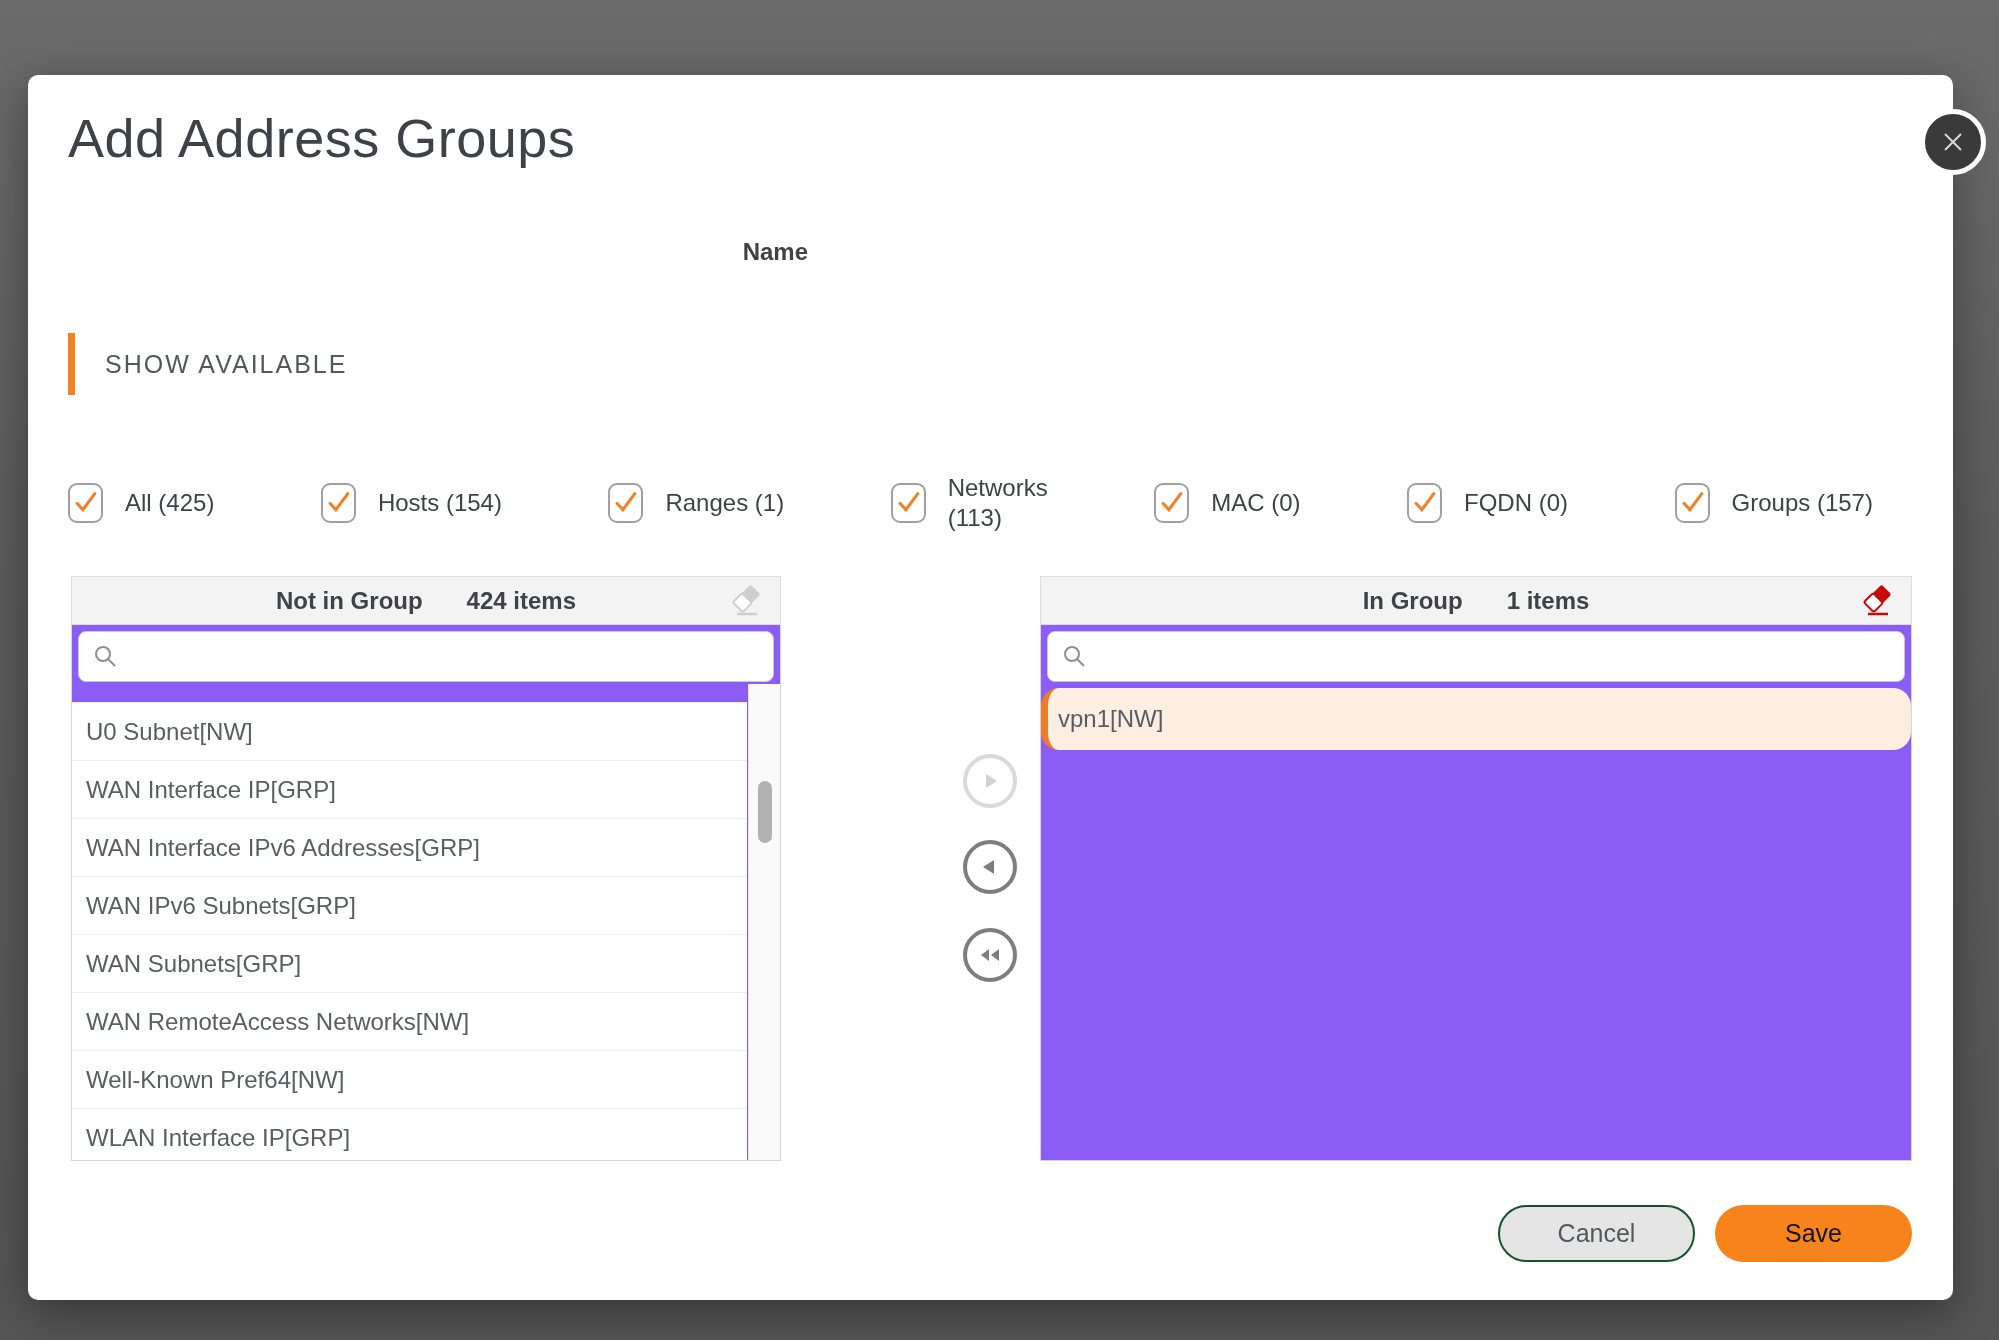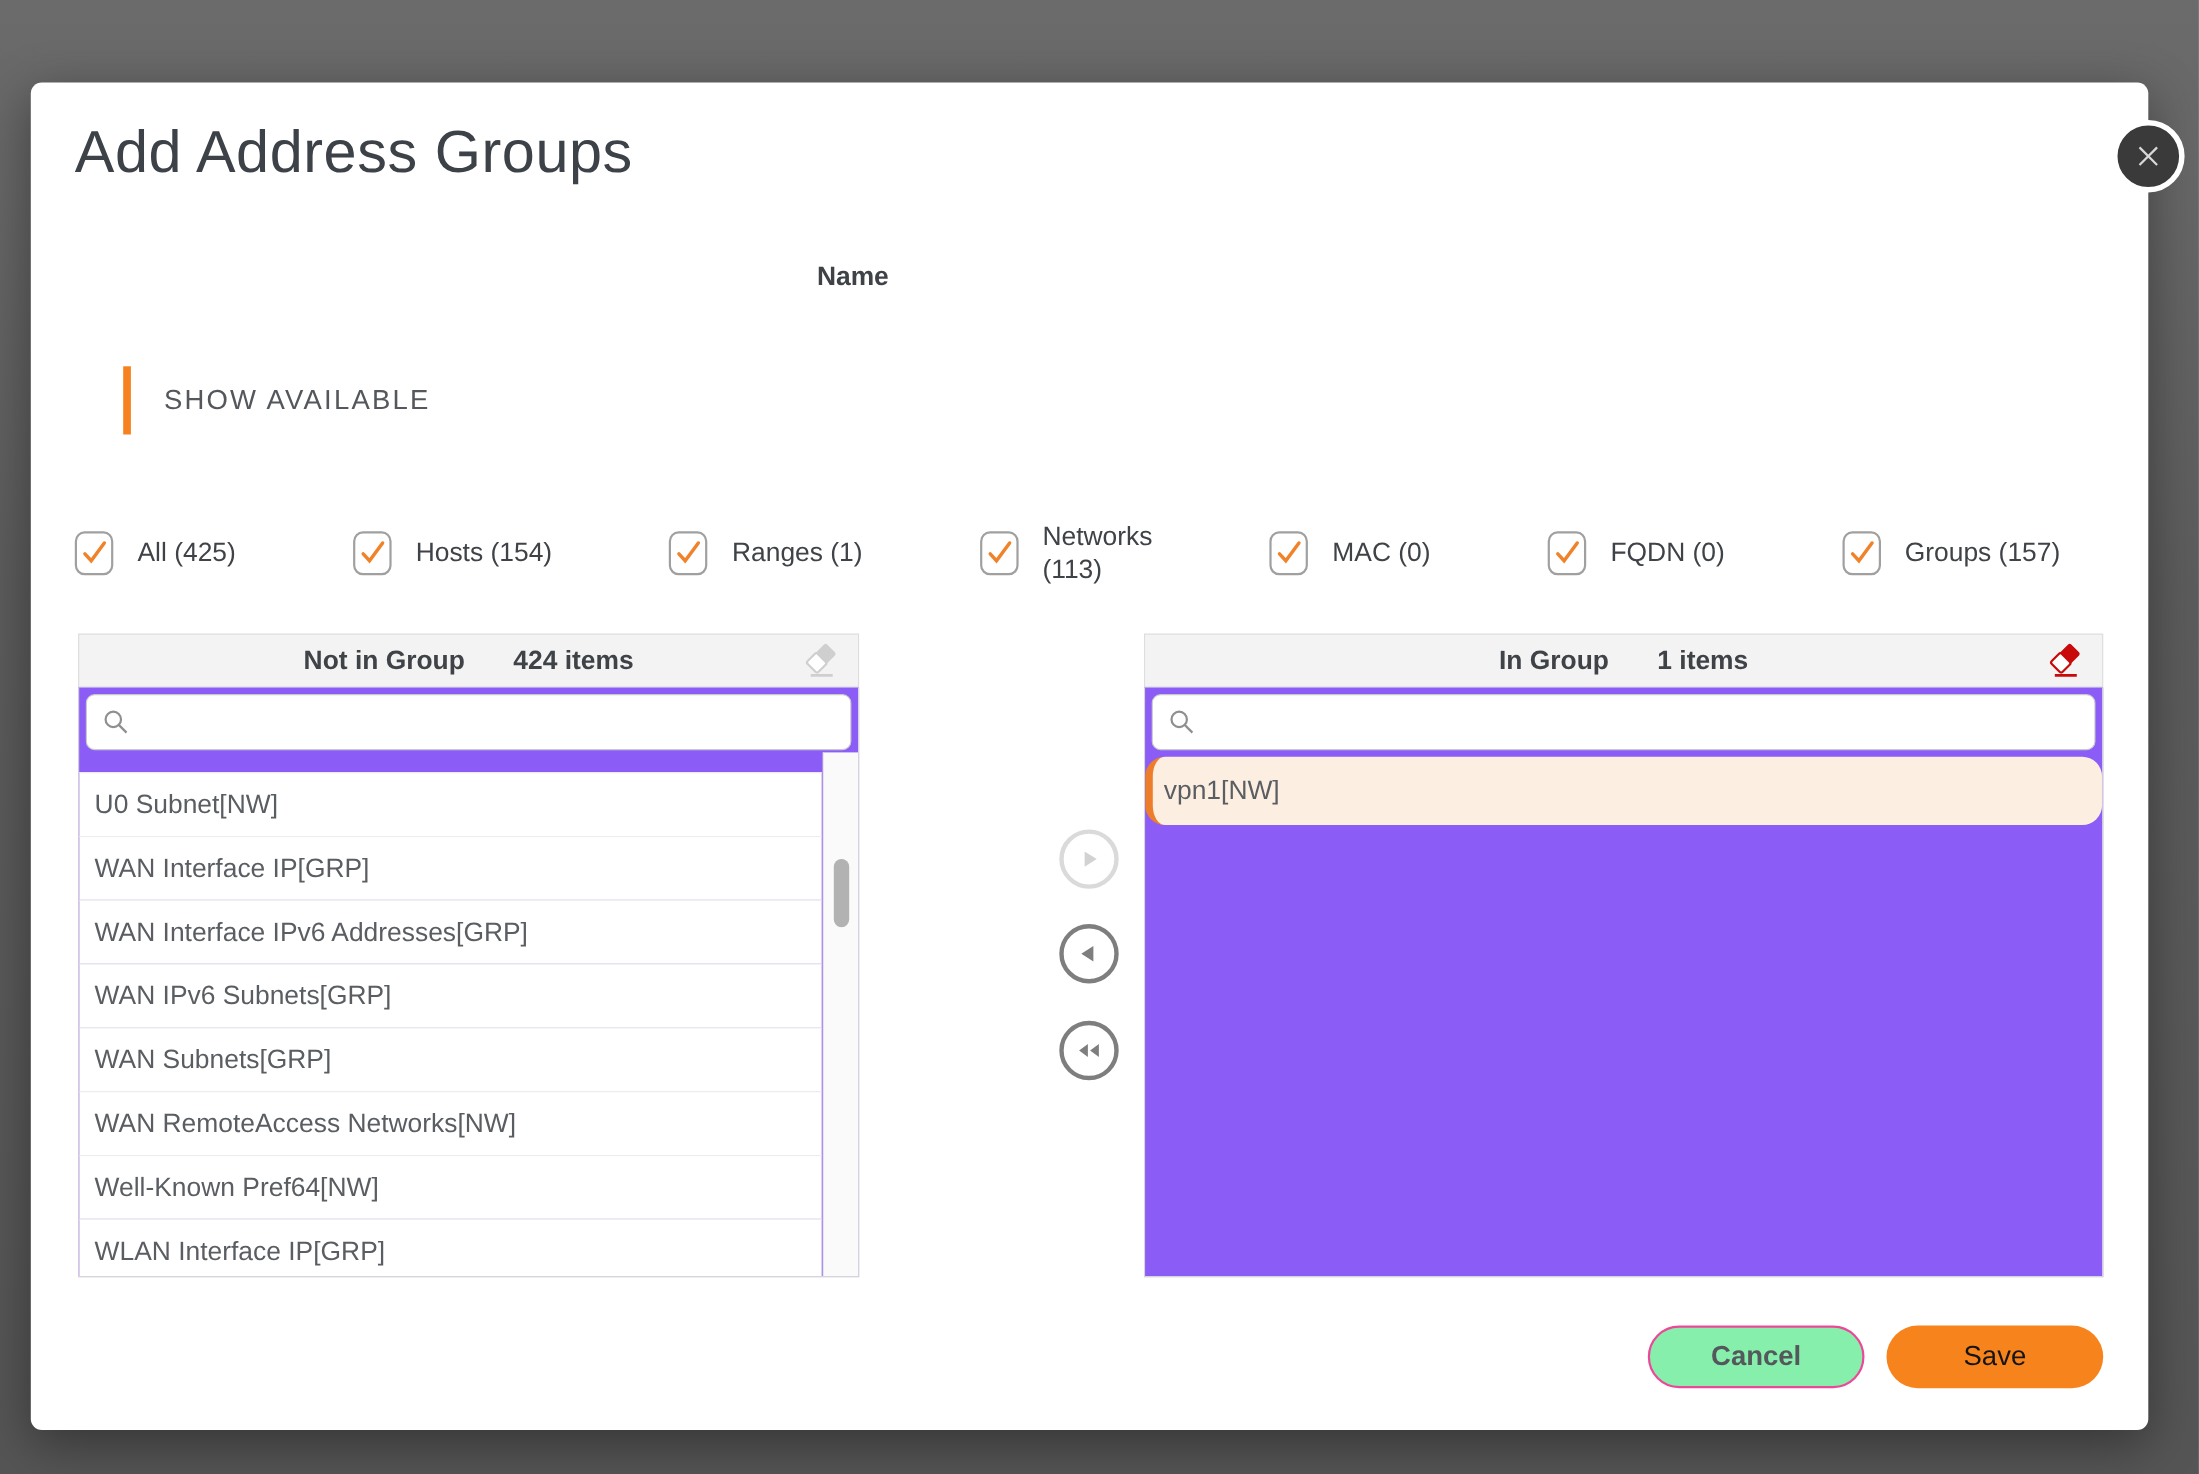--- a/index.html
+++ b/index.html
@@ -26,21 +26,21 @@
   .name-label {
     position:absolute; left:640px; top:160px; width:140px; text-align:right;
     font-size:24px; font-weight:bold; color:#3f4347; line-height:34px;
   }
   .name-input {
     position:absolute; left:818px; top:150px; width:357px; height:54px;
     border:1px solid #c8c8c8; border-radius:5px; font-size:24px; color:#4c5055;
     padding:0 16px; outline:none; font-family:inherit; background:#fff;
   }
   .section {
-    position:absolute; left:40px; top:258px; display:flex; align-items:center;margin-left:44px;
+    position:absolute; left:40px; top:258px; display:flex; align-items:center;
   }
   .section-bar { width:7px; height:62px; background:#f5821f; margin-right:30px; }
   .section-title { font-size:25px; color:#54575b; letter-spacing:2px; }
   .filters {
     position:absolute; left:40px; top:388px; width:1805px; height:80px;
     display:flex; justify-content:space-between; align-items:center;
   }
   .filter-item { display:flex; align-items:center; gap:22px; }
   .checkbox {
     width:35px; height:40px; border:2px solid #a0a0a0; border-radius:9px;
@@ -97,21 +97,21 @@
     background:#fff; display:flex; align-items:center; justify-content:center;
     cursor:pointer; padding:0;
   }
   .xfer.disabled { border:4px solid #dadada; cursor:default; }
   .xfer.enabled  { border:4px solid #7e7e7e; }
   .btn {
     position:absolute; top:1130px; width:197px; height:57px; border-radius:29px;
     font-size:25px; font-family:inherit; cursor:pointer;
     display:flex; align-items:center; justify-content:center;
   }
-  .btn-cancel { left:1470px; background:#86efac; border:2px solid #ec4899; color:#54575b;font-weight:bold; }
+  .btn-cancel { left:1470px; background:#e5e5e5; border:2px solid #14532d; color:#54575b; }
   .btn-save   { left:1687px; background:#f7831d; border:none; color:#141414; font-weight:500; }
 </style>
 </head>
 <body>
 
 <div class="overlay">
   <div class="modal">
 
     <h1 class="dialog-title">Add Address Groups</h1>
 

